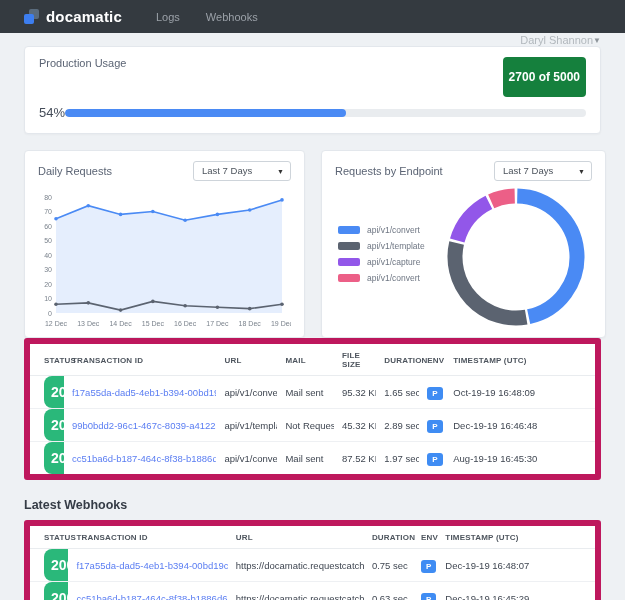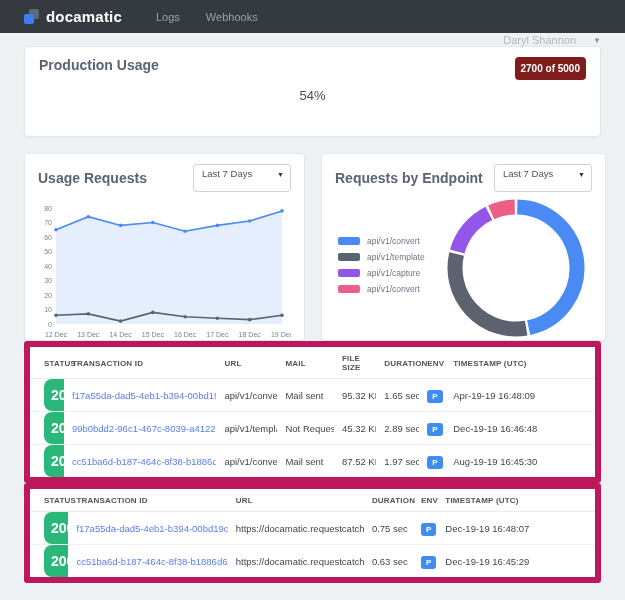--- a/index.html
+++ b/index.html
@@ -8,43 +8,43 @@
 
   
   .navbar { height:33px; background:#343a40; display:flex; align-items:center; padding:0 24px; }
   .brand { display:flex; align-items:center; gap:7px; }
   .logo { position:relative; width:15px; height:15px; }
   .logo .sq-back { position:absolute; top:0; right:0; width:10px; height:10px; background:#5a6b7c; border-radius:2px; }
   .logo .sq-front { position:absolute; bottom:0; left:0; width:10px; height:10px; background:#3d7ef0; border-radius:2px; }
   .brand-name { color:#ffffff; font-weight:bold; font-size:15px; letter-spacing:.2px; }
   .nav-links { display:flex; gap:26px; margin-left:34px; }
   .nav-link { color:#9ba1a8; font-size:11px; text-decoration:none; cursor:pointer; }
-  .nav-user { margin-left:auto; color:#b2b8bd; font-size:11px; cursor:pointer; display:flex; align-items:center; gap:17px;margin-top:47px; }
+  .nav-user { margin-left:auto; color:#b2b8bd; font-size:11px; cursor:pointer; display:flex; align-items:center; gap:0;margin-top:47px; }
   .nav-user .caret { font-size:8px; color:#8d949a; }
 
   
   .main { padding:13px 24px 0 24px; }
   .page-title { font-size:12px; font-weight:bold; color:#3a414b; margin-bottom:10px; }
   .row { display:flex; gap:16px; }
   .card { background:#fff; border:1px solid #e3e7ec; border-radius:4px; box-shadow:0 1px 2px rgba(0,0,0,.03); flex:1; }
 
   
   .usage-card { padding:10px 14px 13px 14px; }
   .usage-head { display:flex; justify-content:space-between; align-items:flex-start; }
-  .card-title { font-size:14px; font-weight:bold; color:#5b6474; }
-  .badge-dark { background:#7f1d1d; color:#fff; font-size:10px; font-weight:bold; padding:6px 6px; border-radius:4px; }
-  .usage-bar-row { display:flex; align-items:center; gap:20px; margin-top:8px;flex-direction:column; }
+  .card-title { font-size:11px; font-weight:normal; color:#5b6474; }
+  .badge-dark { background:#15803d; color:#fff; font-size:12px; font-weight:bold; padding:13px 6px; border-radius:4px; }
+  .usage-bar-row { display:flex; align-items:center; gap:0; margin-top:8px; }
   .usage-pct { font-size:13px; color:#454d59; }
   .progress { flex:1; height:8px; background:#e9ecef; border-radius:4px; overflow:hidden; }
   .progress-fill { height:100%; border-radius:4px; }
 
   
   .chart-card { padding:10px 13px 8px 13px; height:188px; }
   .chart-head { display:flex; justify-content:space-between; align-items:center; }
-  .select-box { position:relative; width:98px; height:28px; border:1px solid #ced4da; border-radius:3px;
+  .select-box { position:relative; width:98px; height:20px; border:1px solid #ced4da; border-radius:3px;
                 font-size:9.5px; color:#4c535c; line-height:18px; padding:0 14px 0 8px; background:#fff; cursor:pointer; }
   .select-box .caret { position:absolute; right:6px; top:0; line-height:19px; font-size:7px; color:#333; }
   .donut-body { display:flex; align-items:center; height:152px; }
   .legend { width:105px; padding-left:3px; }
   .legend-item { display:flex; align-items:center; margin-bottom:6px; }
   .legend-swatch { width:22px; height:8px; border-radius:2px; margin-right:7px; flex:none; }
   .legend-label { font-size:8.5px; color:#6e7683; }
 
   
   .section-title { font-size:12.5px; font-weight:bold; color:#353c46; margin:18px 0 8px 0; }
@@ -105,21 +105,21 @@
         <div class="progress">
           <div class="progress-fill" id="fill-0" style="width: 54%; background: rgb(74, 138, 244);"></div>
         </div>
       </div>
     </div>
   </div>
 
   <div class="row" style="margin-top:16px;">
     <div class="card chart-card">
       <div class="chart-head">
-        <span class="card-title">Usage Requests</span>
+        <span class="card-title">Daily Requests</span>
         <div class="select-box">
           <span>Last 7 Days</span>
           <span class="caret">▼</span>
         </div>
       </div>
       <svg id="line-chart" width="253" height="152">
           <text x="14" y="134.5" text-anchor="end" font-size="7" fill="#7a828c">0</text>
           <text x="14" y="120" text-anchor="end" font-size="7" fill="#7a828c">10</text>
           <text x="14" y="105.5" text-anchor="end" font-size="7" fill="#7a828c">20</text>
           <text x="14" y="91" text-anchor="end" font-size="7" fill="#7a828c">30</text>
@@ -211,21 +211,21 @@
         </thead>
       <tbody id="req-body">
           <tr>
             <td><span class="badge-status">200</span></td>
             <td><span class="txn-link">f17a55da-dad5-4eb1-b394-00bd19ca94c3</span></td>
             <td><span>api/v1/convert</span></td>
             <td><span>Mail sent</span></td>
             <td><span>95.32 KB</span></td>
             <td><span>1.65 sec</span></td>
             <td><span class="badge-env">P</span></td>
-            <td><span>Apr-19-19 16:48:09</span></td>
+            <td><span>Oct-19-19 16:48:09</span></td>
           </tr>
           <tr>
             <td><span class="badge-status">200</span></td>
             <td><span class="txn-link">99b0bdd2-96c1-467c-8039-a412285694ba</span></td>
             <td><span>api/v1/template</span></td>
             <td><span>Not Requested</span></td>
             <td><span>45.32 KB</span></td>
             <td><span>2.89 sec</span></td>
             <td><span class="badge-env">P</span></td>
             <td><span>Dec-19-19 16:46:48</span></td>
@@ -237,20 +237,21 @@
             <td><span>Mail sent</span></td>
             <td><span>87.52 KB</span></td>
             <td><span>1.97 sec</span></td>
             <td><span class="badge-env">P</span></td>
             <td><span>Aug-19-19 16:45:30</span></td>
           </tr>
         </tbody>
     </table>
   </div>
 
+  <div class="section-title">Latest Webhooks</div>
   <div class="table-card">
     <table class="tbl-wh">
       <thead>
           <tr id="wh-head">
             <th>STATUS</th>
             <th>TRANSACTION ID</th>
             <th>URL</th>
             <th>DURATION</th>
             <th>ENV</th>
             <th>TIMESTAMP (UTC)</th>

